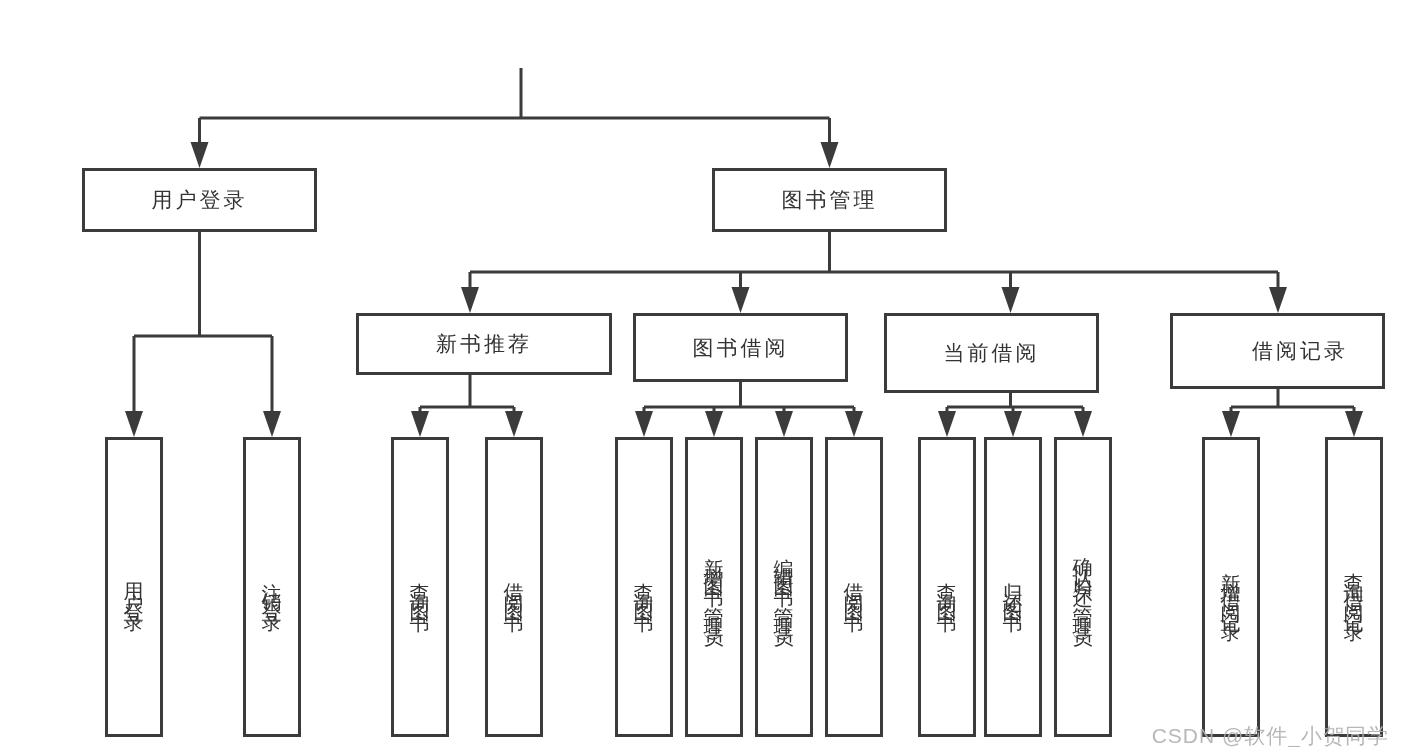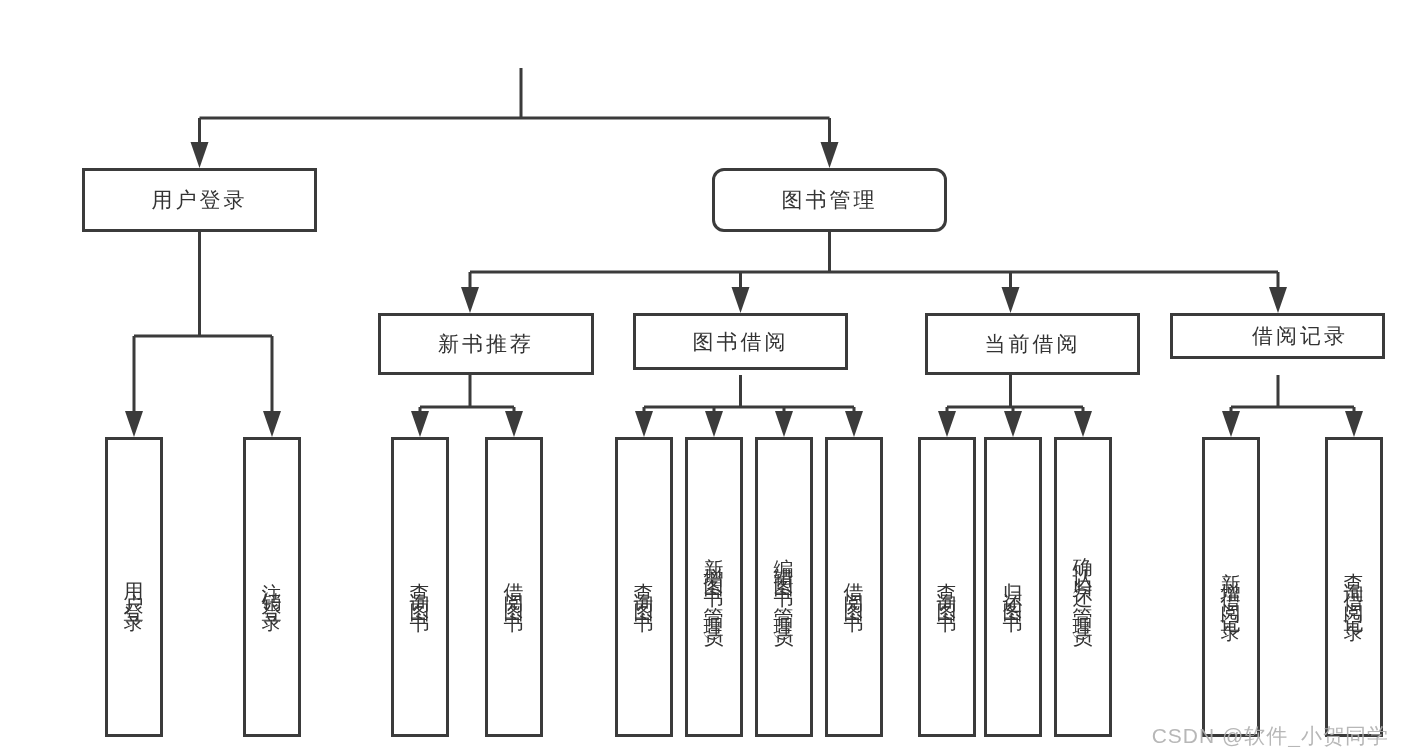--- a/index.html
+++ b/index.html
@@ -86,26 +86,26 @@
     <polygon points="1004,411 1022,411 1013,437"></polygon>
     <polygon points="1074,411 1092,411 1083,437"></polygon>
 
     <path d="M1278 375 L1278 407 M1231 407 L1354 407 M1231 407 L1231 415 M1354 407 L1354 415"></path>
     <polygon points="1222,411 1240,411 1231,437"></polygon>
     <polygon points="1345,411 1363,411 1354,437"></polygon>
   </svg>
 
 
   <div class="node h" style="left:82px;top:168px;width:235px;height:64px;">用户登录</div>
-  <div class="node h" style="left:712px;top:168px;width:235px;height:64px;border-radius:12px;">图书管理</div>
+  <div class="node h" style="left:712px;top:168px;width:235px;height:64px;">图书管理</div>
 
-  <div class="node h" style="left:378px;top:313px;width:216px;height:62px;">新书推荐</div>
-  <div class="node h" style="left:633px;top:313px;width:215px;height:57px;">图书借阅</div>
-  <div class="node h" style="left:925px;top:313px;width:215px;height:62px;">当前借阅</div>
-  <div class="node h" style="left:1170px;top:313px;width:215px;height:46px;padding-left:45px;">借阅记录</div>
+  <div class="node h" style="left:356px;top:313px;width:256px;height:62px;">新书推荐</div>
+  <div class="node h" style="left:633px;top:313px;width:215px;height:69px;">图书借阅</div>
+  <div class="node h" style="left:884px;top:313px;width:215px;height:80px;">当前借阅</div>
+  <div class="node h" style="left:1170px;top:313px;width:215px;height:76px;padding-left:45px;">借阅记录</div>
 
   <div class="node leaf" style="left:105px;top:437px;width:58px;height:300px;">用户登录</div>
   <div class="node leaf" style="left:243px;top:437px;width:58px;height:300px;">注销登录</div>
 
   <div class="node leaf" style="left:391px;top:437px;width:58px;height:300px;">查询图书</div>
   <div class="node leaf" style="left:485px;top:437px;width:58px;height:300px;">借阅图书</div>
 
   <div class="node leaf" style="left:615px;top:437px;width:58px;height:300px;">查询图书</div>
   <div class="node leaf" style="left:685px;top:437px;width:58px;height:300px;">新增图书（管理员）</div>
   <div class="node leaf" style="left:755px;top:437px;width:58px;height:300px;">编辑图书（管理员）</div>

